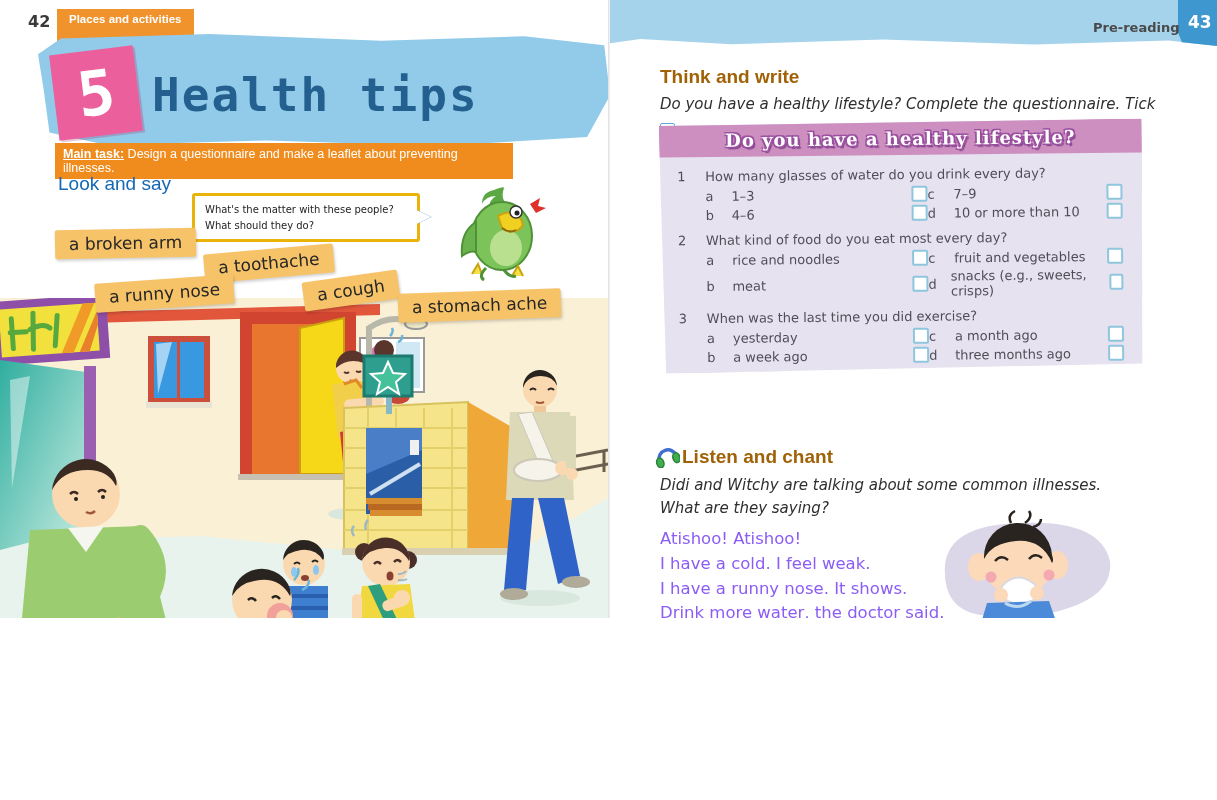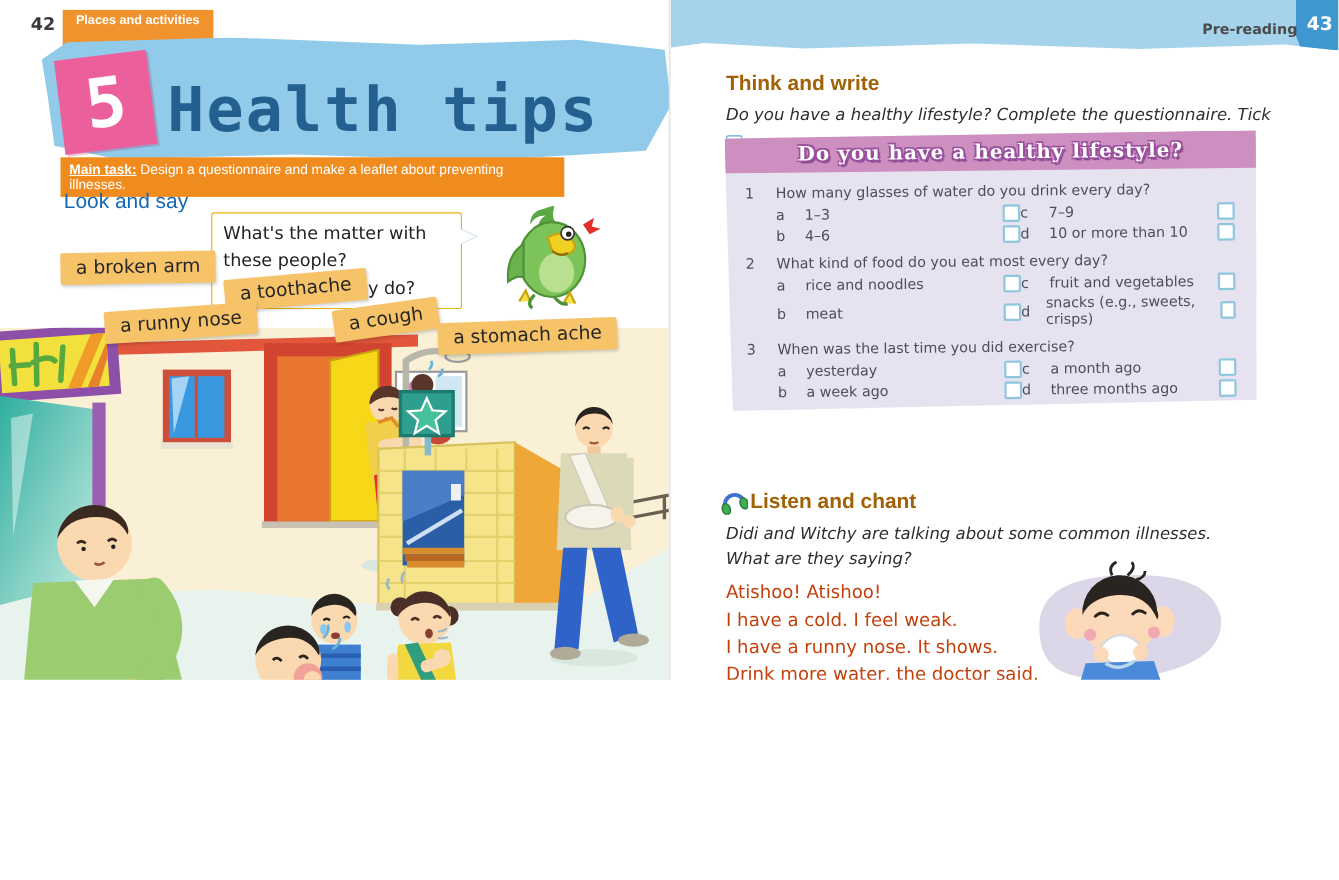--- a/index.html
+++ b/index.html
@@ -8,27 +8,27 @@
   .abs { position:absolute; }
 
   
   .pageno-left { left:28px; top:12px; font-size:16px; font-weight:bold; color:#3a3a3a; font-family:"DejaVu Sans", sans-serif; }
   .tab-left { left:57px; top:9px; background:#f0932c; color:#fff; font-size:11.5px; font-weight:bold; padding:4px 12px 19px; }
   .blue-band { left:38px; top:34px; width:572px; height:112px; background:#92cbe9;
     clip-path:polygon(0 18%,4% 4%,30% 0,60% 6%,85% 2%,99% 10%,100% 55%,96% 92%,70% 100%,40% 95%,12% 99%,2% 88%,1% 50%); }
   .unit-square { left:54px; top:50px; width:84px; height:86px; background:#ec5f9d; transform:rotate(-7deg);
     display:flex; align-items:center; justify-content:center; box-shadow:2px 2px 0 rgba(160,40,100,.25); }
   .unit-square span { color:#fff; font-size:62px; font-weight:bold; font-family:"DejaVu Sans Mono", monospace; }
-  .book-title { left:152px; top:68px; font-family:"DejaVu Sans Mono", monospace; font-weight:bold; font-size:56px;
+  .book-title { left:152px; top:68px; font-family:"DejaVu Sans Mono", monospace; font-weight:bold; font-size:46px;
     color:#24608f; letter-spacing:2px; }
   .main-task { left:55px; top:143px; width:458px; background:#f08c1e; color:#fff; font-size:12.5px; padding:4px 8px; }
   .main-task b { font-weight:bold;text-decoration:underline; }
   .look-say { left:58px; top:173px; font-size:19px; font-weight:normal; color:#1568b4; }
-  .bubble { left:192px; top:193px; width:228px; background:#fff; border:1px solid #eab308; border-radius:3px;
-    padding:6px 10px; font-family:"DejaVu Sans", sans-serif; font-size:16px; color:#222; line-height:1.55; z-index:5; }
+  .bubble { left:192px; top:193px; width:228px; background:#fff; border:3px solid #eab308; border-radius:3px;
+    padding:6px 10px; font-family:"DejaVu Sans", sans-serif; font-size:10px; color:#222; line-height:1.55; z-index:5; }
   .bubble:after { content:""; position:absolute; right:-14px; top:14px; width:0; height:0;
     border-top:7px solid transparent; border-bottom:7px solid transparent; border-left:15px solid #fff;
     filter:drop-shadow(1px 0 0 #9fc3de); }
   .card { position:absolute; background:#f6c369; color:#262626; font-family:"DejaVu Sans", sans-serif;
     font-size:17px; padding:4px 14px 5px; box-shadow:1px 2px 3px rgba(0,0,0,.18); border-radius:2px; z-index:6; white-space:nowrap; }
   .card1 { left:55px;  top:229px; transform:rotate(-1deg); }
   .card2 { left:204px; top:249px; transform:rotate(-5deg); }
   .card3 { left:95px;  top:279px; transform:rotate(-4deg); }
   .card4 { left:303px; top:276px; transform:rotate(-8deg); }
   .card5 { left:398px; top:291px; transform:rotate(-2deg); }
@@ -66,21 +66,21 @@
   .opt-left { width:222px; }
   .opt-right { flex:1; }
   .opt-letter { width:26px; }
   .cb { width:16px; height:16px; background:#fff; border:2px solid #8ec6dd; border-radius:2px; margin-left:auto; }
 
   .follow-up { left:660px; top:384px; width:485px; }
   .listen-head { left:682px; top:446px; }
   .hp-icon { left:654px; top:444px; }
   .listen-instr { left:660px; top:474px; width:470px; }
 
-  .chant { position:absolute; font-family:"DejaVu Sans", sans-serif; font-size:16.5px; color:#c2410c; line-height:1.5; }
+  .chant { position:absolute; font-family:"DejaVu Sans", sans-serif; font-size:16.5px; color:#8b5cf6; line-height:1.5; }
   .chant1 { left:660px; top:527px; }
   .chant2 { left:660px; top:647px; }
   .blob1 { left:925px; top:505px; }
   .blob2 { left:916px; top:636px; }
 
   .watermark { left:880px; top:768px; font-size:17px; color:#c9c9c9; letter-spacing:1px; font-family:"DejaVu Sans", sans-serif; }
   .bottom-edge { left:0; top:792px; width:1217px; height:2px; background:#b8bec2; }
 </style>
 </head>
 <body>

